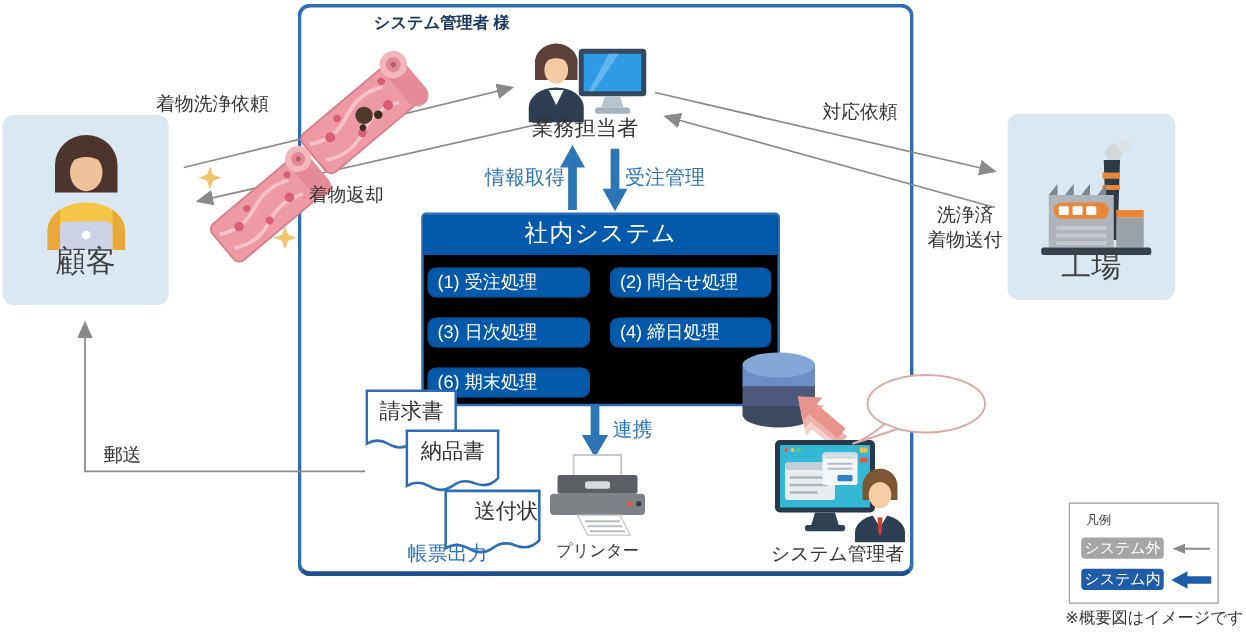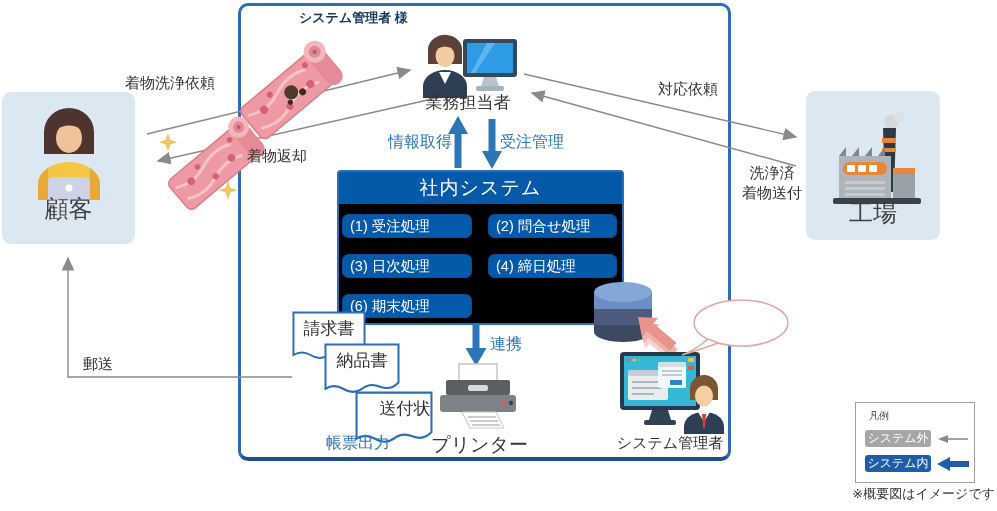--- a/index.html
+++ b/index.html
@@ -244,21 +244,21 @@
   <div id="bubble">
     <svg width="112" height="62" viewBox="0 0 112 62">
       <ellipse cx="63" cy="26" rx="47" ry="23" fill="#ffffff" stroke="#dcaaa4" stroke-width="1.5"></ellipse>
       <path d="M30,42 Q16,54 4,58 Q24,52 40,46 Z" fill="#ffffff" stroke="#dcaaa4" stroke-width="1.5"></path>
     </svg>
   </div>
 
   <div class="lbl-big lbl-center" style="left:2px;top:193px;width:133px;">顧客</div>
   <div class="lbl-big lbl-center" style="left:806px;top:197px;width:134px;">工場</div>
   <div class="lbl lbl-center" style="left:413px;top:91px;width:110px;font-size:17px;">業務担当者</div>
-  <div class="lbl lbl-center" style="left:428px;top:432px;width:100px;font-size:19px;text-align:right;">プリンター</div>
+  <div class="lbl lbl-center" style="left:428px;top:432px;width:100px;font-size:13px;">プリンター</div>
   <div class="lbl lbl-center" style="left:610px;top:434px;width:120px;font-size:15px;">システム管理者</div>
 
   <div class="lbl" style="left:125px;top:74px;text-align:right;">着物洗浄依頼</div>
   <div class="lbl" style="left:247px;top:147px;">着物返却</div>
   <div class="lbl" style="left:658px;top:80px;">対応依頼</div>
   <div class="lbl lbl-center" style="left:728px;top:163px;width:88px;line-height:20px;">
     <span style="display:block;">洗浄済</span>
     <span style="display:block;">着物送付</span>
   </div>
   <div class="lbl" style="left:83px;top:355px;">郵送</div>

